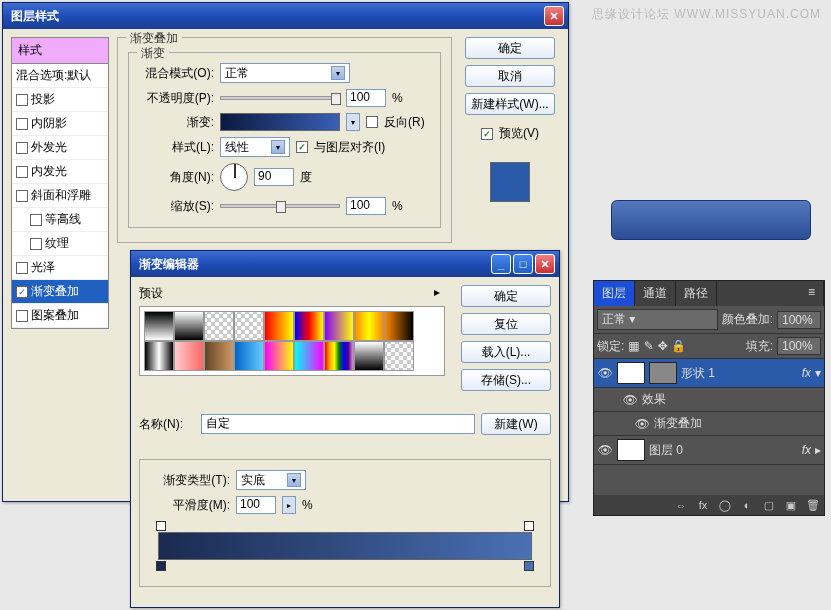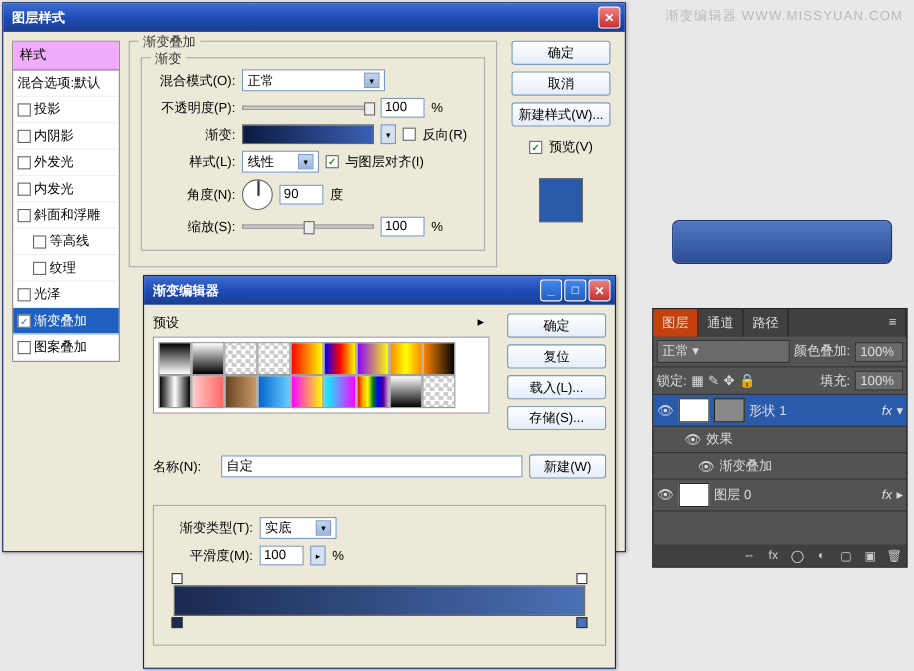--- a/index.html
+++ b/index.html
@@ -53,35 +53,35 @@
 .name-input { flex: 1; height: 20px; border: 1px solid #7a9ac0; background: #fff; padding: 0 4px; }
 .grad-editor-bar { height: 28px; border: 1px solid #666; background: linear-gradient(to right, #1a2a50, #4a70b5); position: relative; margin: 18px 8px 20px 8px; }
 .stop-top, .stop-bot { position: absolute; width: 10px; height: 10px; background: #fff; border: 1px solid #333; }
 .stop-top { top: -12px; }
 .stop-bot { bottom: -12px; }
 
 
 .layers-panel { position: absolute; top: 280px; right: 6px; width: 232px; background: #535353; color: #ddd; font-size: 11px; border: 1px solid #222; }
 .layers-tabs { display: flex; background: #404040; }
 .layers-tab { padding: 4px 8px; border-right: 1px solid #222; }
-.layers-tab.active { background: #c2410c; }
+.layers-tab.active { background: #1d4ed8; }
 .layers-toolbar { display: flex; align-items: center; padding: 3px; gap: 4px; border-bottom: 1px solid #333; }
 .lp-select { background: #6a6a6a; border: 1px solid #333; padding: 1px 4px; color: #ddd; flex: 1; }
 .layers-row { display: flex; align-items: center; padding: 3px; border-bottom: 1px solid #333; gap: 4px; }
 .layers-row.selected { background: #2a5aaa; }
 .layer-eye { width: 16px; height: 14px; display: inline-flex; align-items: center; justify-content: center; }
 .layer-thumb { width: 28px; height: 22px; background: #fff; border: 1px solid #222; }
 .layer-thumb.shape { background: #888; }
 .layers-footer { display: flex; justify-content: flex-end; padding: 3px; gap: 6px; background: #404040; }
 .footer-icon { width: 16px; height: 14px; color: #ccc; display: inline-flex; align-items: center; justify-content: center; font-size: 11px; }
 </style>
 </head>
 <body>
 
-<div class="watermark">渐变编辑器  WWW.MISSYUAN.COM</div>
+<div class="watermark">思缘设计论坛  WWW.MISSYUAN.COM</div>
 
 <div class="canvas-btn"></div>
 
 <div class="window" style="top:2px; left:2px; width:567px; height:500px;">
   <div class="titlebar">
     <span class="titlebar-title">图层样式</span>
     <span class="titlebar-btn close-btn">✕</span>
   </div>
   <div class="dlg-body">
     <div class="left-panel">

